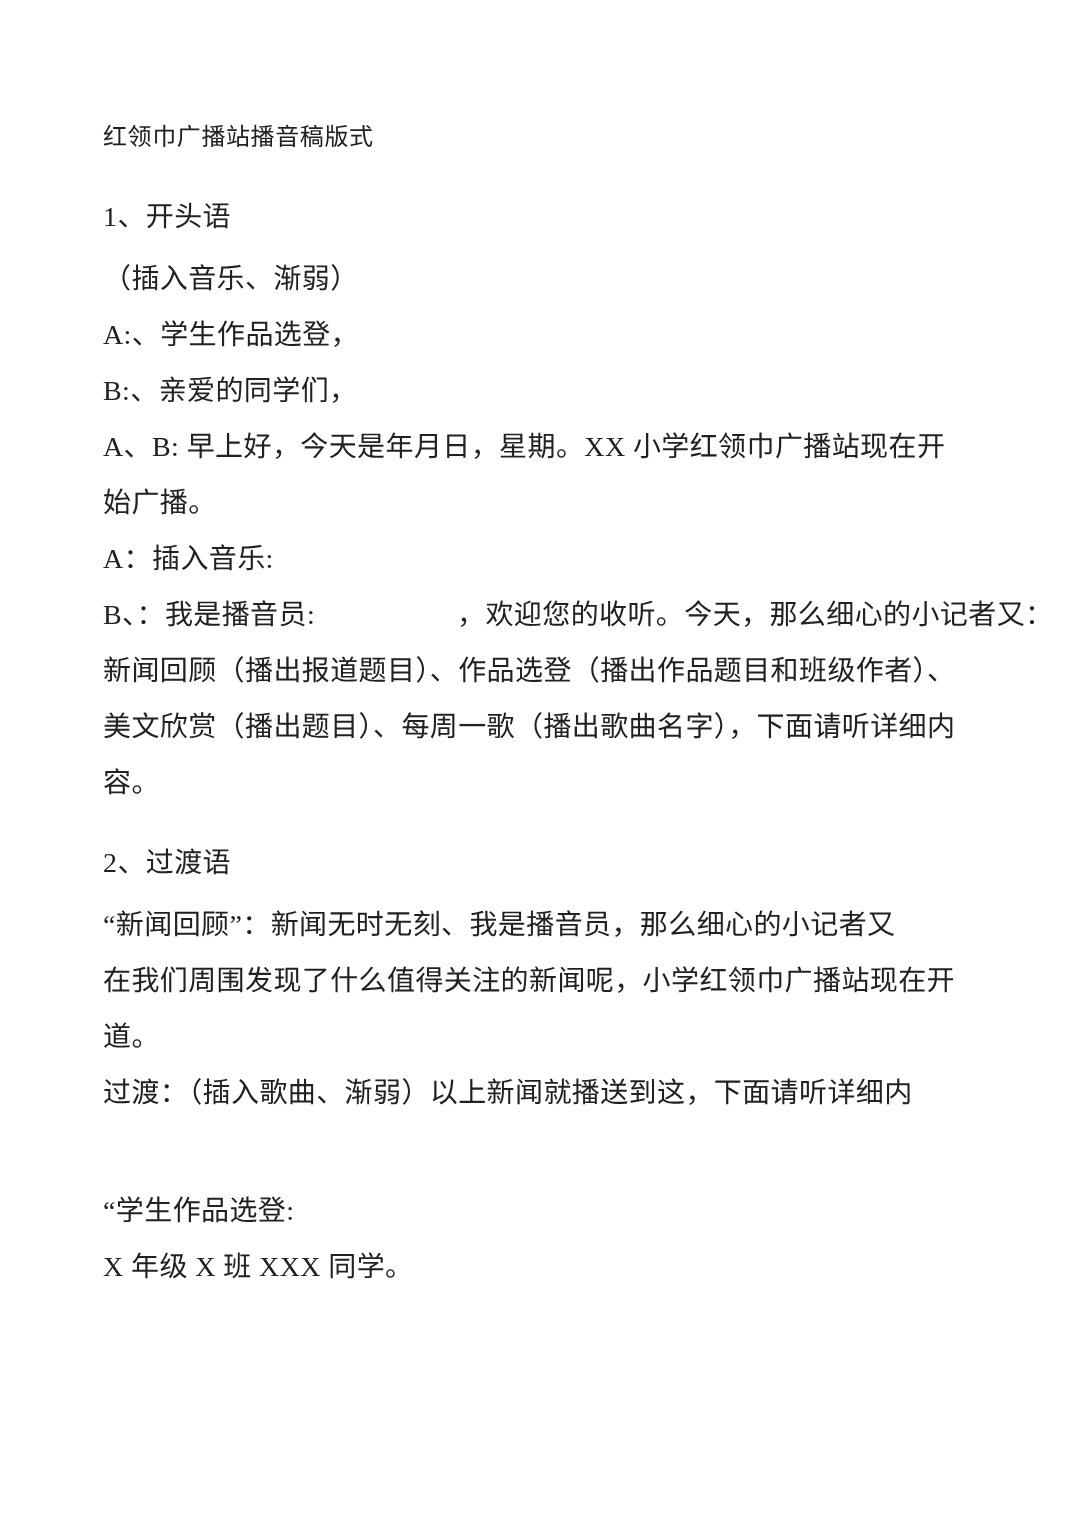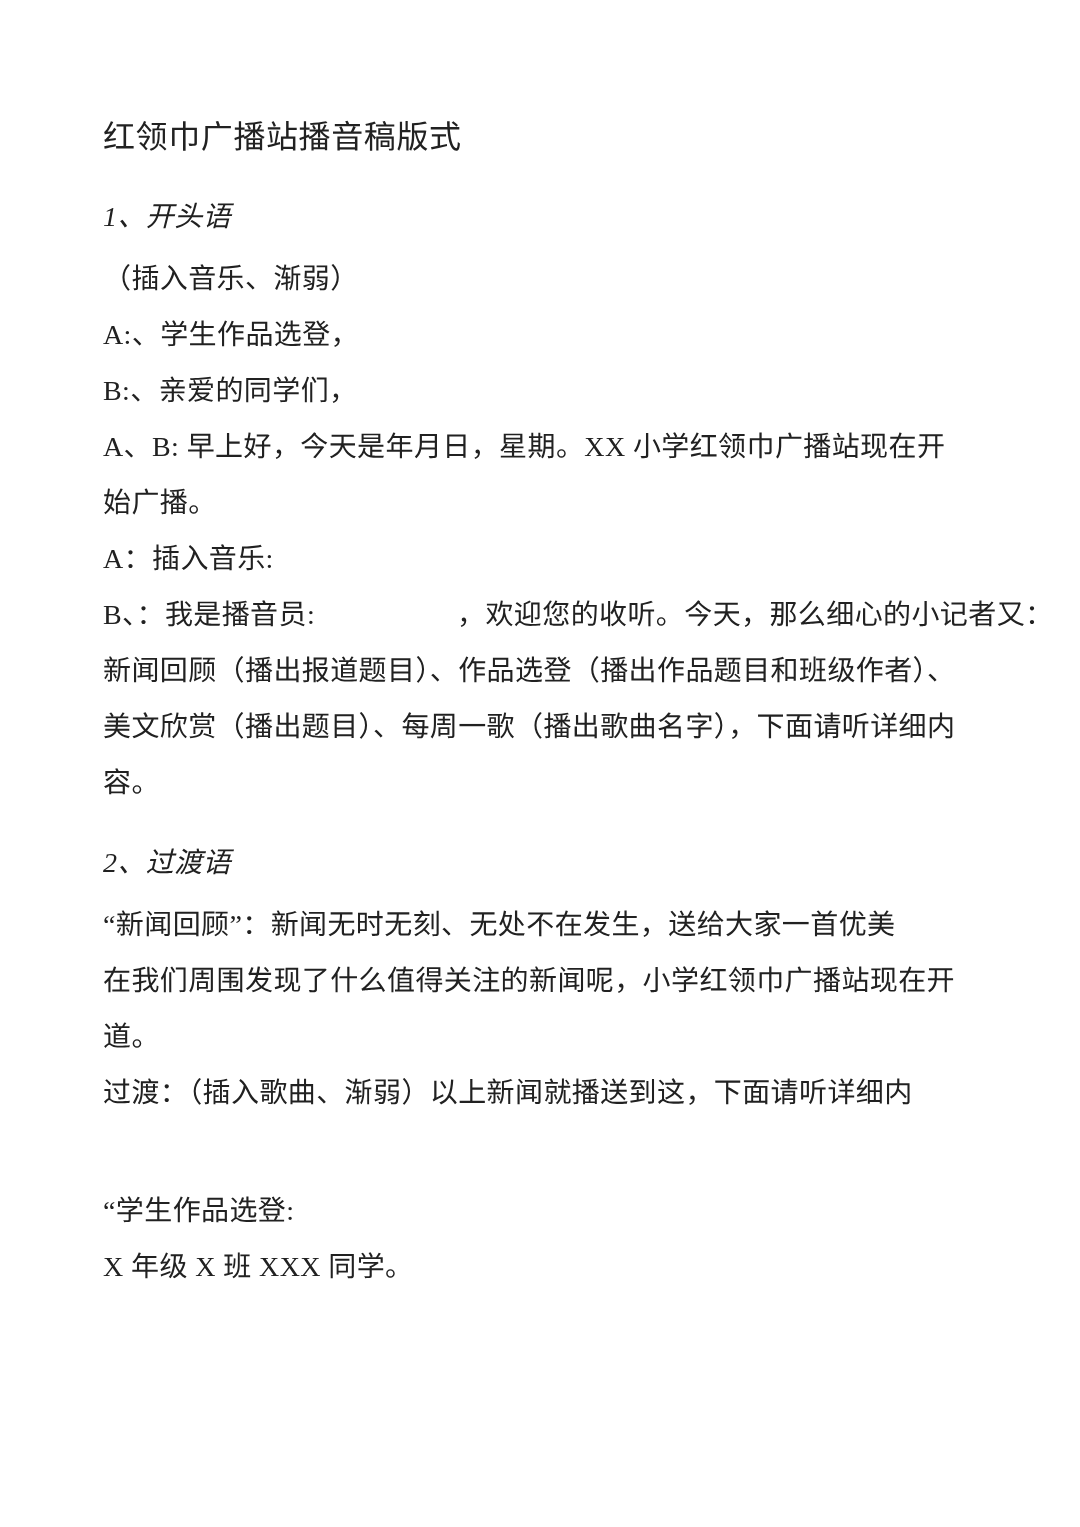--- a/index.html
+++ b/index.html
@@ -23,28 +23,27 @@
   }
   .doc-line {
     margin: 0;
     white-space: pre;
     font-size: 28px;
     line-height: 56px;
     letter-spacing: 0.4px;
     color: #212121;
   }
   .l-title {
-    font-size: 32px;
+    font-size: 24px;
     line-height: 56px;
     letter-spacing: 0.6px;
   }
   .l-heading {
     margin-top: 24px;
     margin-bottom: 6px;
-    font-style: italic;
   }
   .gap-before {
     margin-top: 62px;
   }
 </style>
 </head>
 <body>
 
 <div class="page">
   <p class="doc-line l-title">红领巾广播站播音稿版式</p>
@@ -55,20 +54,20 @@
   <p class="doc-line">B:、亲爱的同学们，</p>
   <p class="doc-line">A、B: 早上好，今天是年月日，星期。XX 小学红领巾广播站现在开</p>
   <p class="doc-line">始广播。</p>
   <p class="doc-line">A：插入音乐:</p>
   <p class="doc-line">B、：我是播音员:　　　　　，欢迎您的收听。今天，那么细心的小记者又：</p>
   <p class="doc-line">新闻回顾（播出报道题目）、作品选登（播出作品题目和班级作者）、</p>
   <p class="doc-line">美文欣赏（播出题目）、每周一歌（播出歌曲名字），下面请听详细内</p>
   <p class="doc-line">容。</p>
 
   <p class="doc-line l-heading">2、过渡语</p>
-  <p class="doc-line">“新闻回顾”：新闻无时无刻、无处不在发生，送给大家一首优美</p>
+  <p class="doc-line">“新闻回顾”：新闻无时无刻、我是播音员，那么细心的小记者又</p>
   <p class="doc-line">在我们周围发现了什么值得关注的新闻呢，小学红领巾广播站现在开</p>
   <p class="doc-line">道。</p>
   <p class="doc-line">过渡：（插入歌曲、渐弱）以上新闻就播送到这，下面请听详细内</p>
 
   <p class="doc-line gap-before">“学生作品选登:</p>
   <p class="doc-line">X 年级 X 班 XXX 同学。</p>
 </div>
 
 </body></html>

